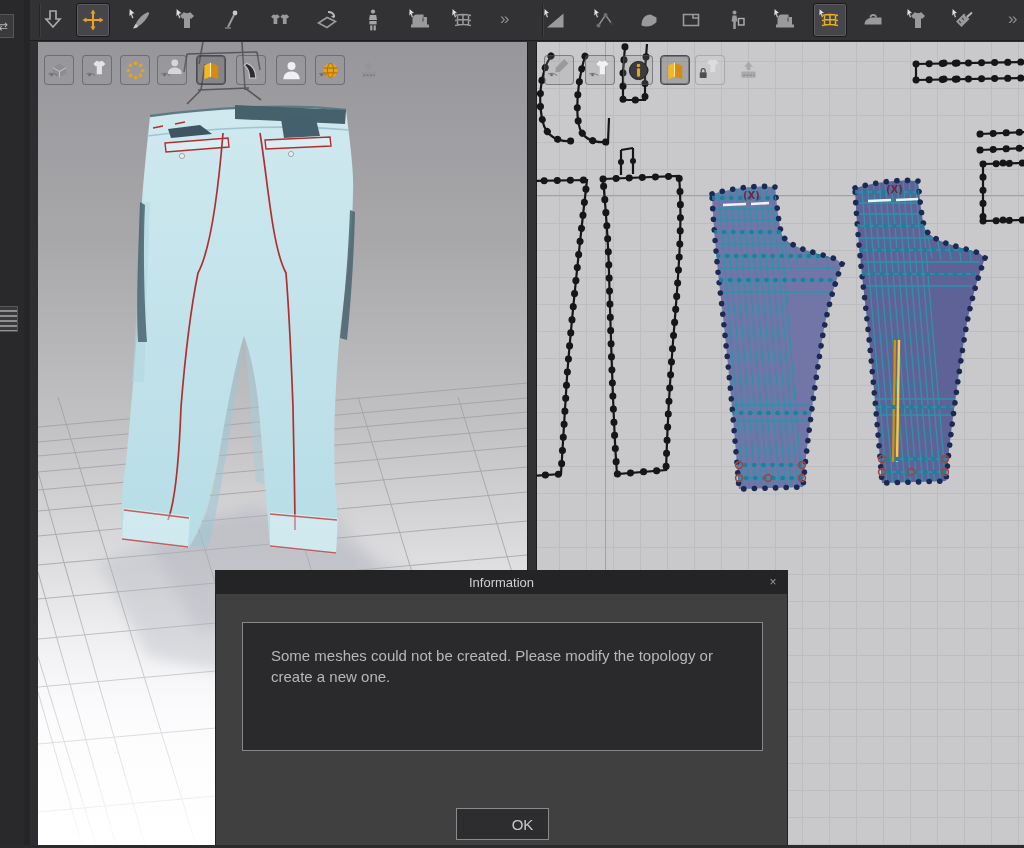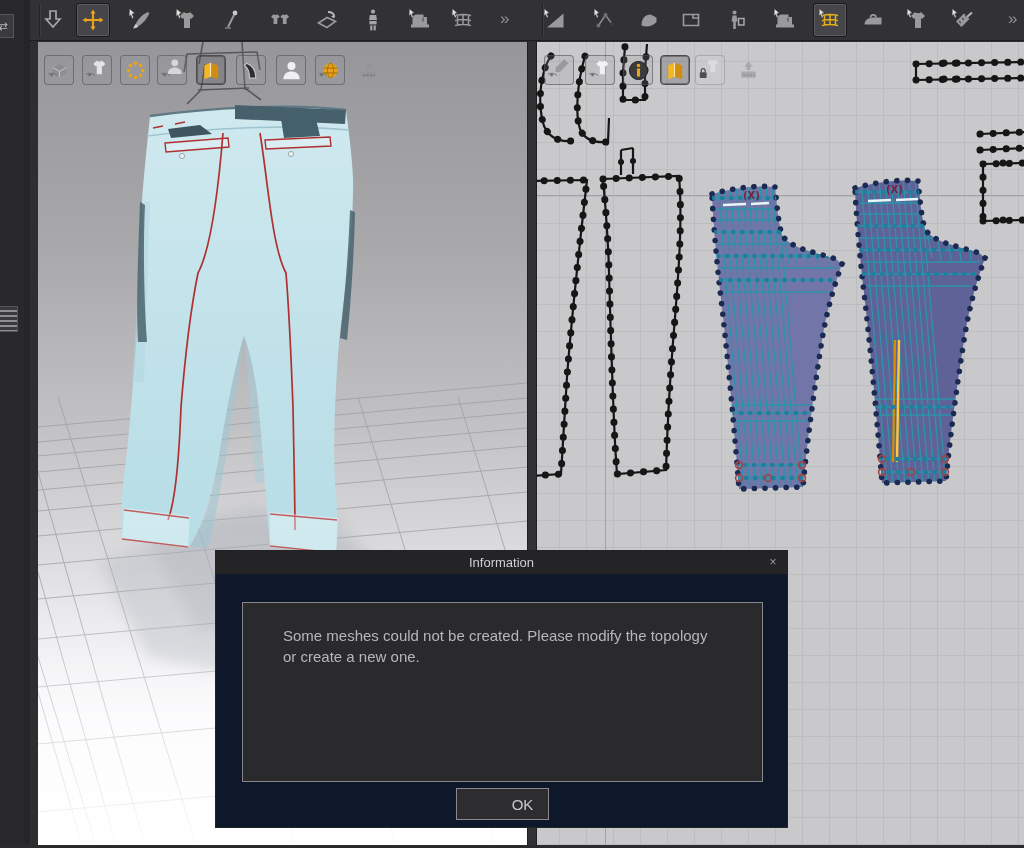--- a/index.html
+++ b/index.html
@@ -34,28 +34,28 @@
   .vbtn { position:absolute; width:30px; height:30px; border-radius:4px; border:1px solid rgba(82,82,86,.6);
           background:rgba(150,150,154,.18); display:flex; align-items:center; justify-content:center; }
   .vbtn svg { width:23px; height:23px; }
   .vbtn.sel { background:rgba(95,95,100,.35); border:1px solid #4c4c50; box-shadow:inset 0 0 0 1px rgba(30,30,32,.35); }
   .vbtn.dis { border:none; background:none; opacity:.55; }
   .vbtn.lite { border:1px solid rgba(120,120,124,.4); background:rgba(210,210,214,.25); }
 
   #bottomedge { left:0; top:845px; width:1024px; height:3px; background:#2b2b2d; }
 
   
-  #dialog { left:215px; top:550px; width:573px; height:278px; background:#0f172a; border:1px solid #232325; }
+  #dialog { left:215px; top:570px; width:573px; height:278px; background:#404040; border:1px solid #232325; }
   #dialog .titlebar { position:absolute; left:0; top:0; width:100%; height:23px; background:#242427;
                       color:#cfcfd2; font-size:13px; text-align:center; line-height:23px; }
   #dialog .close { position:absolute; right:6px; top:0; width:16px; height:23px; color:#9a9a9e;
                    font-size:12px; line-height:23px; text-align:center; cursor:default; }
-  #dialog .msgbox { position:absolute; left:26px; top:51px; width:521px; height:180px;
+  #dialog .msgbox { position:absolute; left:26px; top:51px; width:521px; height:129px;
                     background:#2a2a2d; border:1px solid #87878a; color:#b7b7ba;
-                    font-size:15px; line-height:21px; padding:22px 40px; }
+                    font-size:15px; line-height:21px; padding:22px 28px; }
   #dialog .okbtn { position:absolute; left:240px; top:237px; width:93px; height:32px;
                    background:#2d2d30; border:1px solid #8a8a8d; color:#c9c9cc; font-size:15px;
                    display:flex; align-items:center; justify-content:center;padding-left:40px; }
 
   svg text { font-family:"DejaVu Sans",sans-serif; }
 </style>
 </head>
 <body>
 
 <svg width="0" height="0" style="position:absolute" aria-hidden="true">

